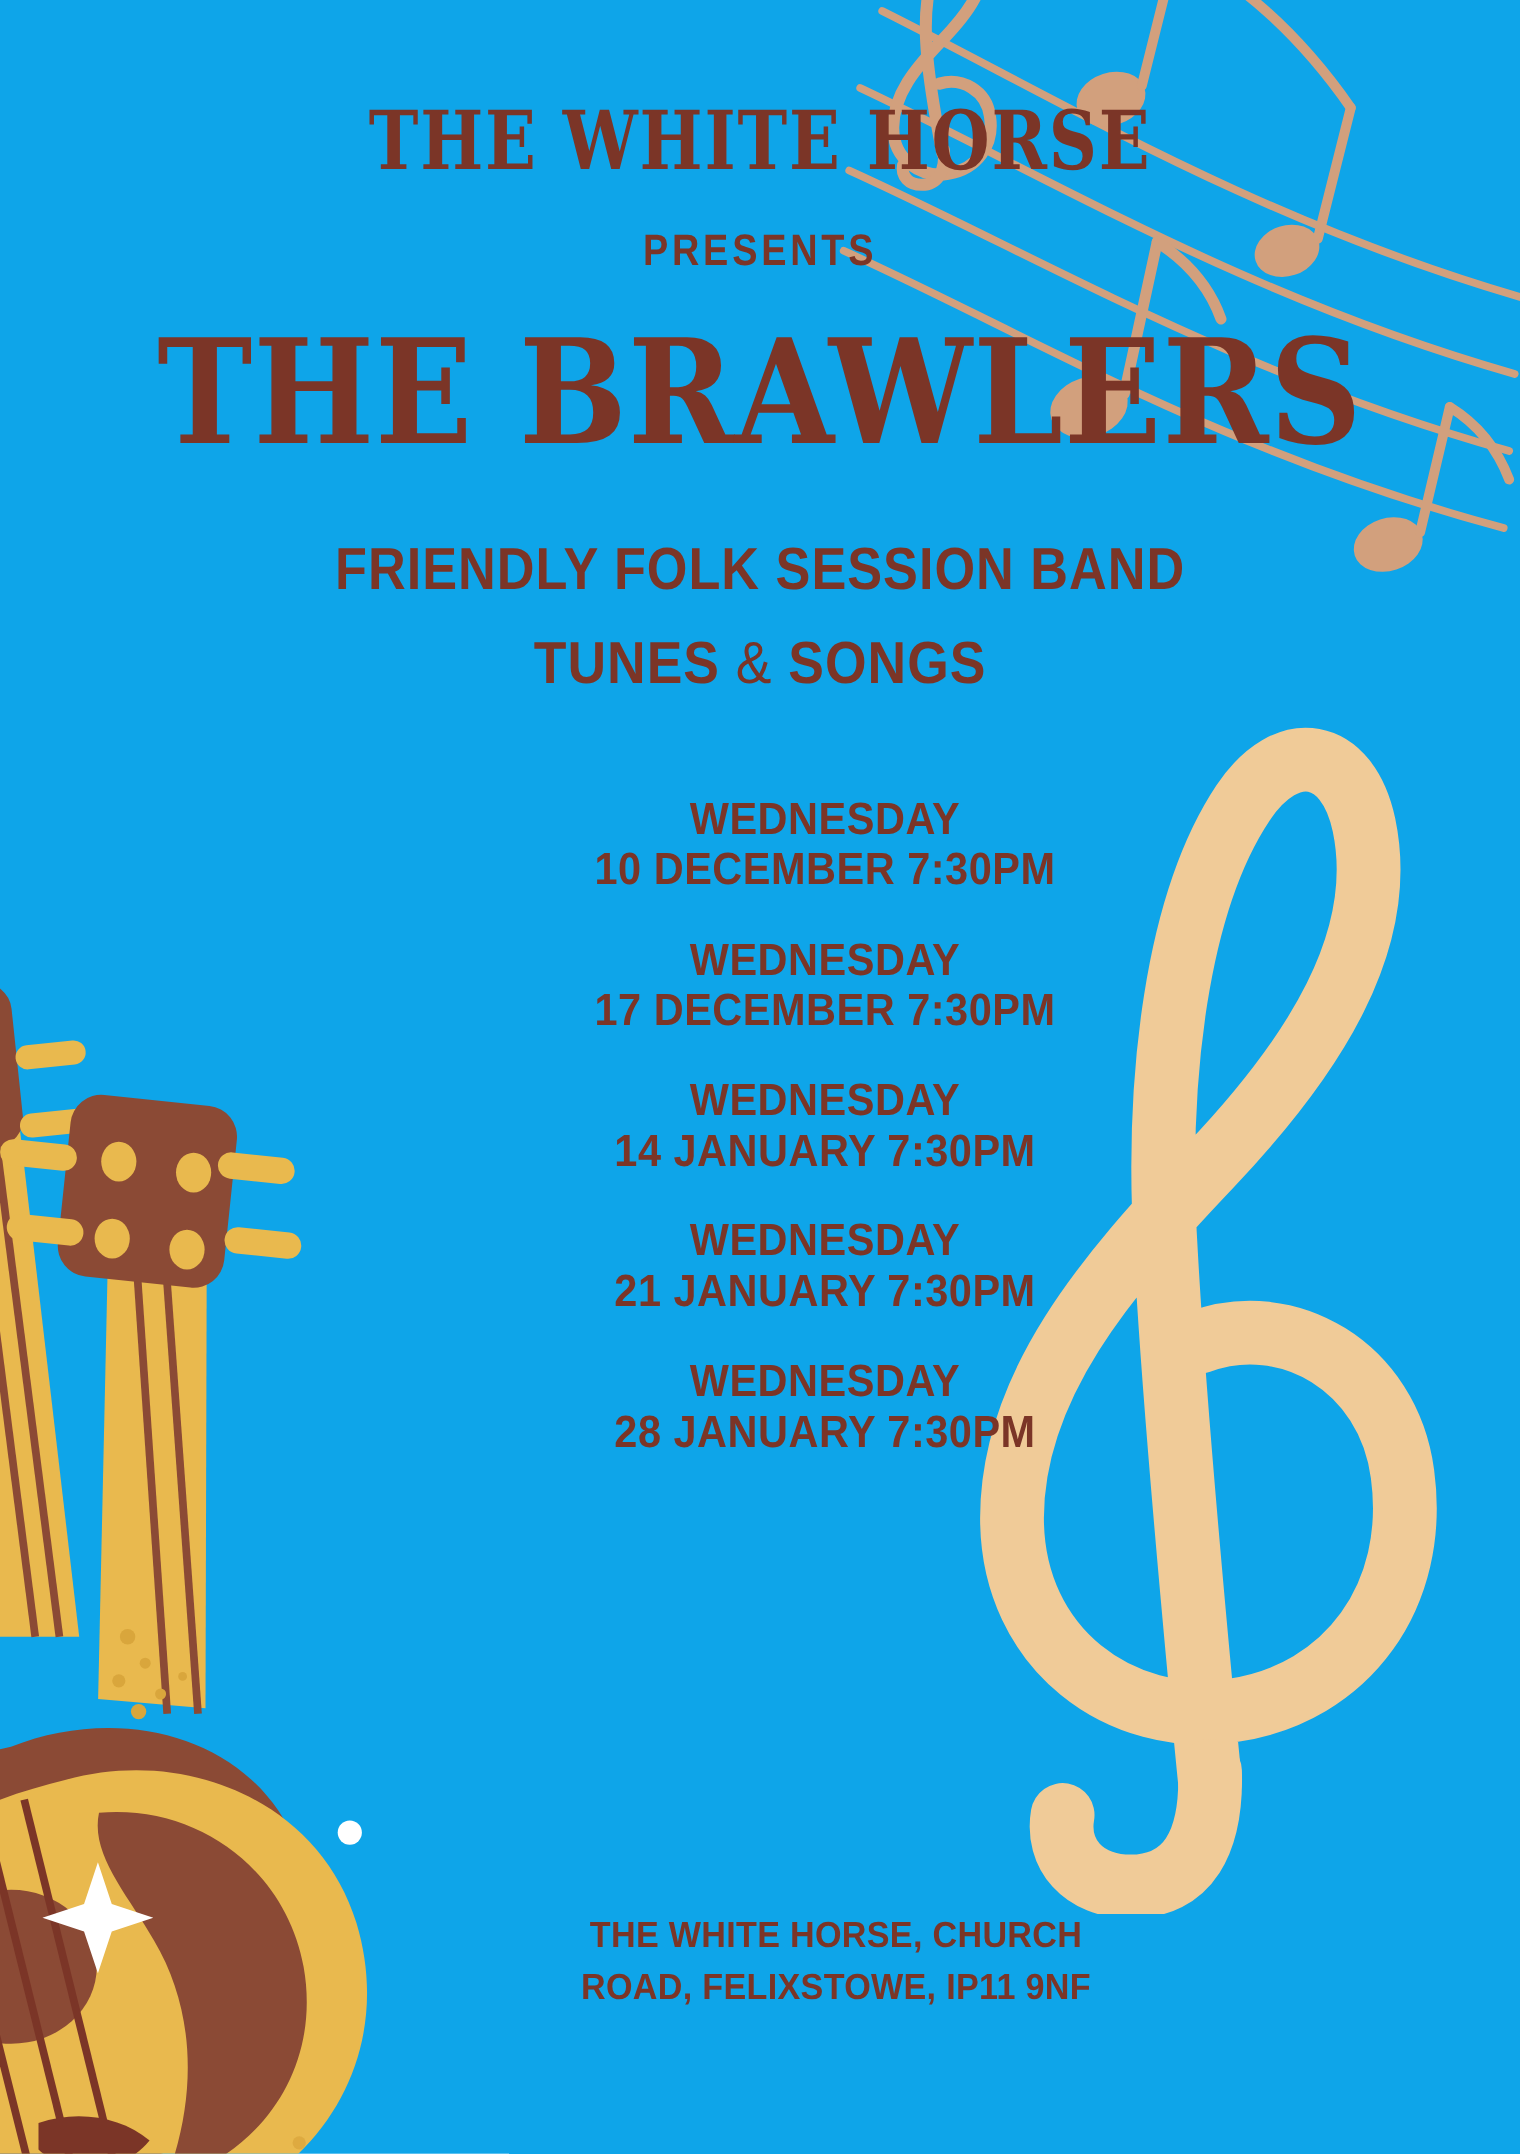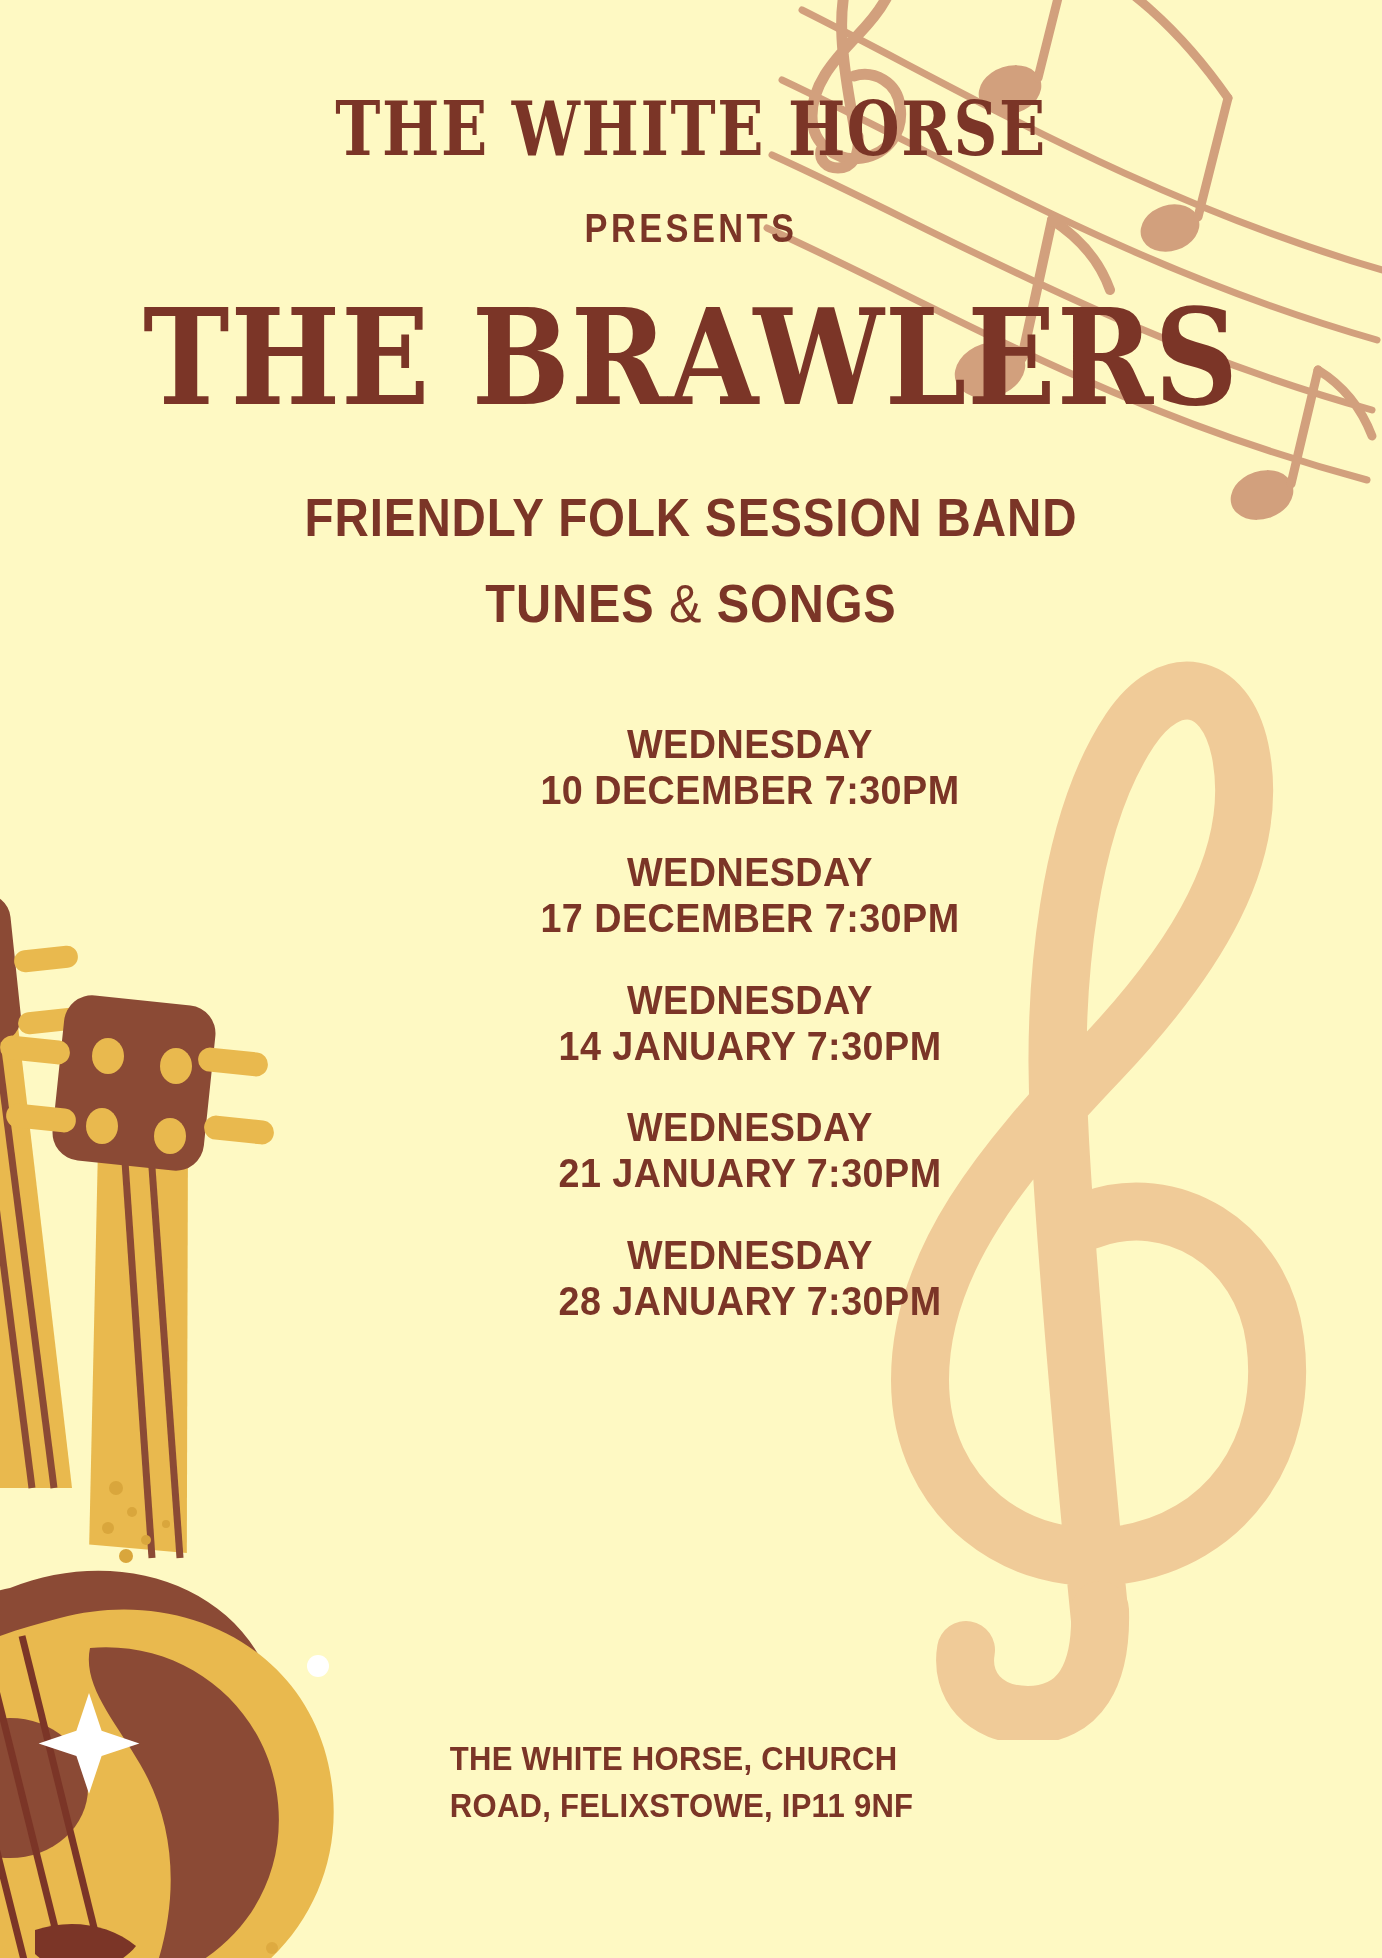--- a/index.html
+++ b/index.html
@@ -10,21 +10,21 @@
     width: 1382px;
     height: 1958px;
     overflow: hidden;
     font-family: "Liberation Sans", sans-serif;
   }
 
   #poster {
     position: relative;
     width: 1382px;
     height: 1958px;
-    background: #fef9c3;
+    background: #0ea5e9;
     overflow: hidden;
   }
 
   
   .deco {
     position: absolute;
     pointer-events: none;
   }
   #clef-watermark {
     top: 620px;
@@ -169,20 +169,21 @@
     transform: scaleX(0.92);
     transform-origin: center center;
     white-space: nowrap;
   }
 
   #address-block {
     position: absolute;
     top: 1736px;
     left: 430px;
     width: 660px;
+    text-align: center;
     color: #7B3527;
     font-family: "Liberation Sans", sans-serif;
     font-weight: bold;
     font-size: 33px;
     line-height: 1.42;
     letter-spacing: 0.3px;
   }
   #address-block .addr-line {
     display: block;
     transform: scaleX(0.94);

